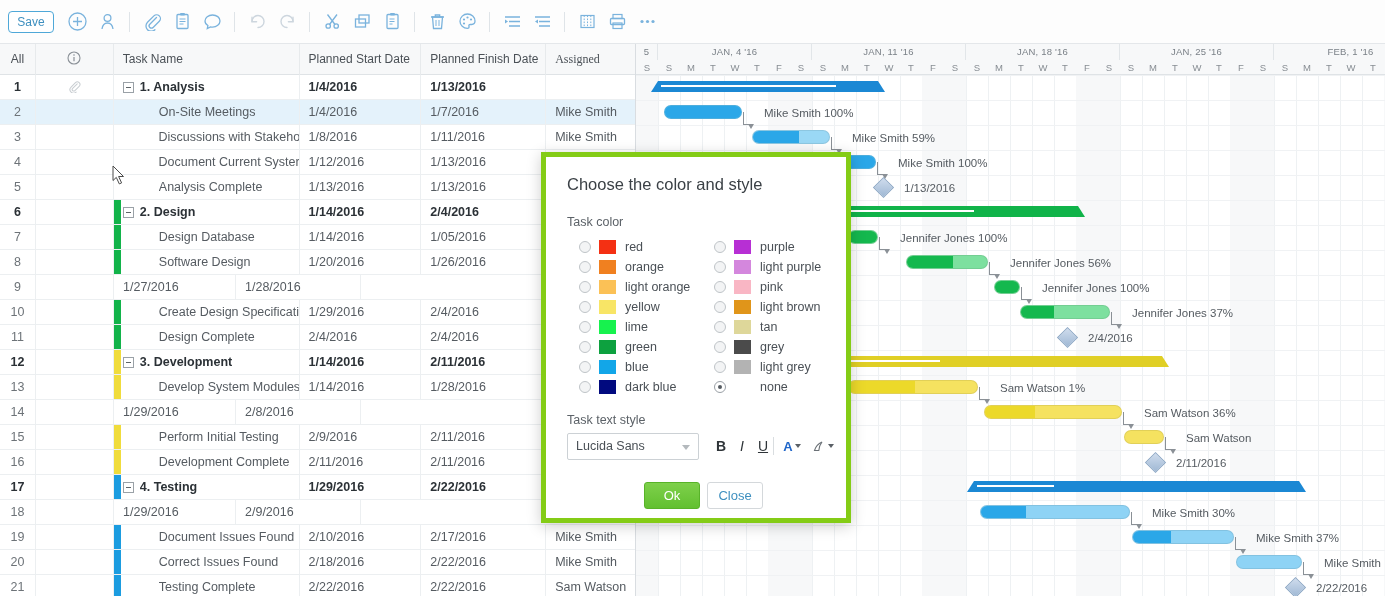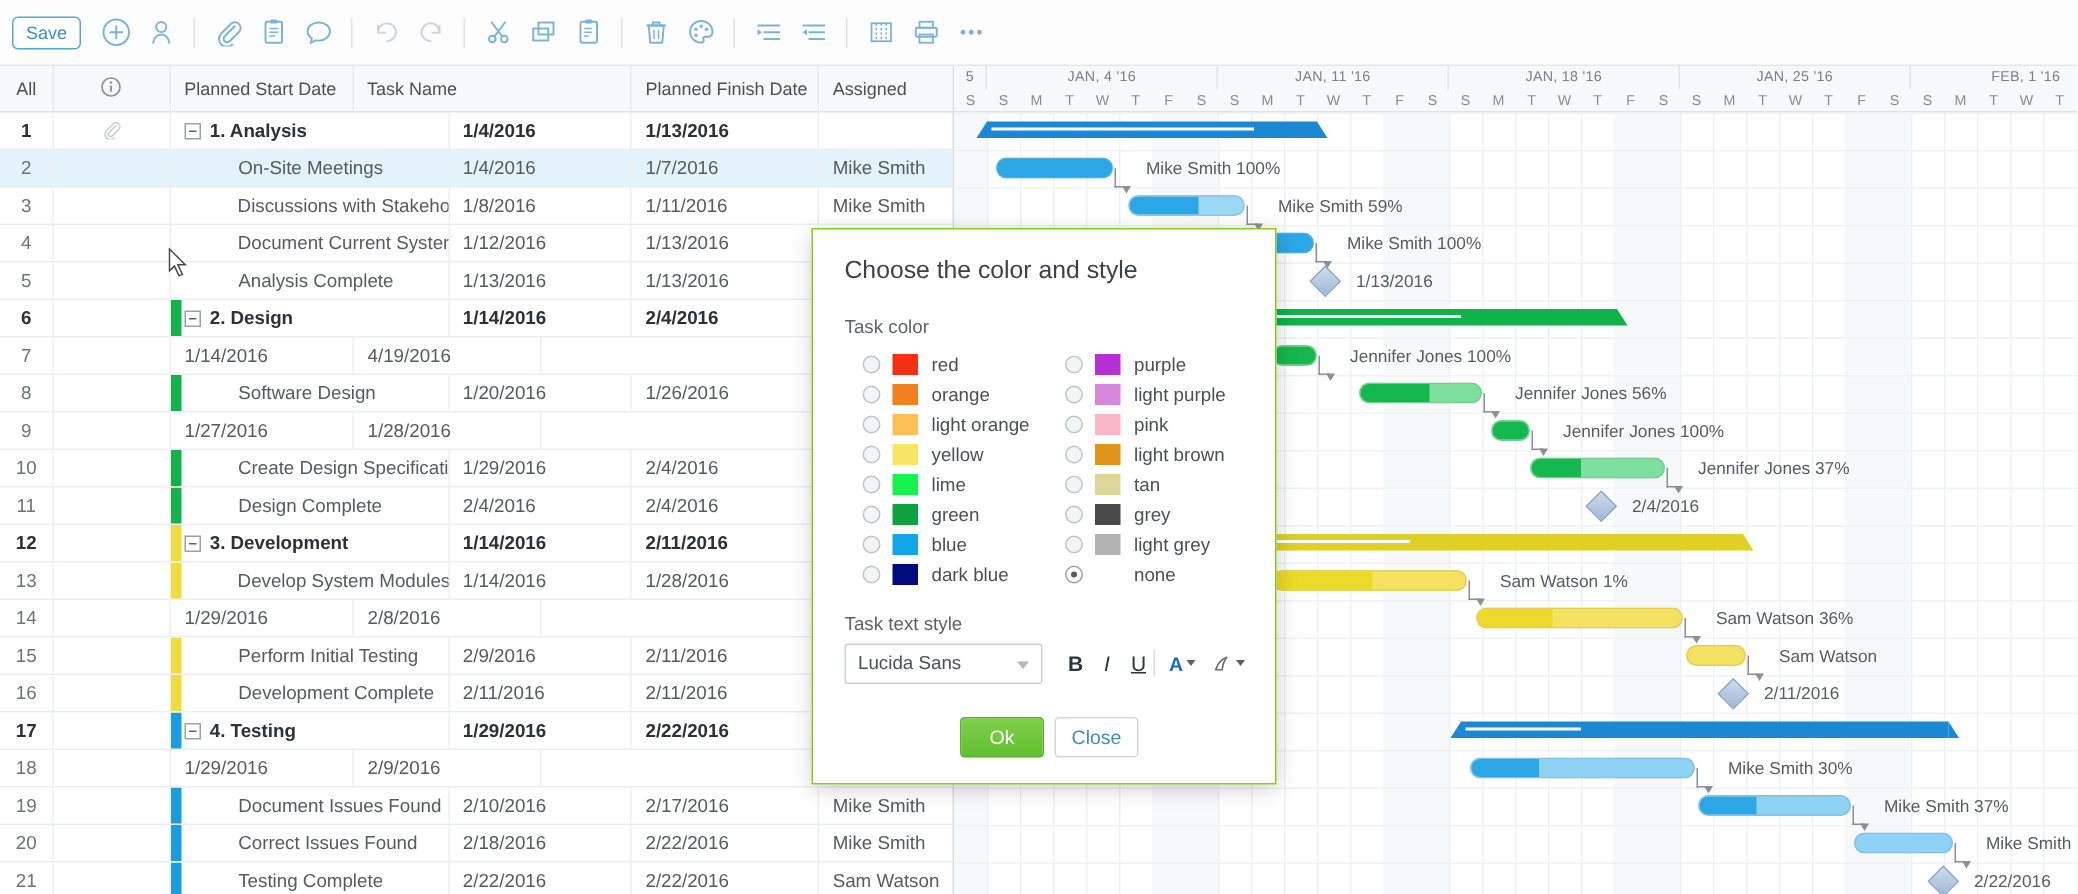--- a/index.html
+++ b/index.html
@@ -56,21 +56,21 @@
     height: 31px; line-height: 31px;
     padding-left: 9px;
     border-right: 1px solid #e7eaec;
     overflow: hidden; white-space: nowrap;
   }
   .gh.c-all   { width: 36px; padding-left: 0; text-align: center; }
   .gh.c-info  { width: 78px; padding-left: 0; text-align: center; }
   .gh.c-task  { width: 186px; }
   .gh.c-start { width: 122px; }
   .gh.c-fin   { width: 125px; }
-  .gh.c-assgn { width: 89px; border-right: none; }
+  .gh.c-assgn { width: 89px; border-right: none; font-family: Liberation Serif, serif; }
 
   .row {
     display: flex; height: 25px; align-items: stretch;
     border-bottom: 1px solid #eceff1;
     font-size: 12.5px; color: #555b61;
     position: relative;
   }
   .row.selected { background: #e4f2fb; }
   .cell {
     height: 24px; line-height: 24px;
@@ -157,21 +157,21 @@
     border-left: 3px solid transparent; border-right: 3px solid transparent;
     border-top: 5px solid #8a9096;
   }
 
   
   .cursor { position: absolute; left: 112px; top: 165px; width: 14px; height: 20px; }
 
   
   .dlg {
     position: absolute; left: 541px; top: 152px; width: 310px; height: 371px;
-    background: #fff; border: 1px solid #84cc16;
+    background: #fff; border: 5px solid #84cc16;
     box-shadow: 0 3px 14px rgba(0,0,0,.20);
     z-index: 50;
   }
   .dlg-title {
     position: absolute; left: 21px; top: 18px;
     font-size: 16.5px; color: #3b4146;
   }
   .dlg-sec {
     position: absolute; font-size: 12.5px; color: #5c6268;
   }
@@ -356,22 +356,22 @@
   <div class="grid">
     <div class="grid-header">
       <div class="gh c-all">All</div>
       <div class="gh c-info">
         <svg width="14" height="14" viewBox="0 0 14 14" style="vertical-align:-2px">
             <circle cx="7" cy="7" r="6" fill="none" stroke="#8a9097" stroke-width="1.1"></circle>
             <path d="M7 6v4.2" stroke="#8a9097" stroke-width="1.2"></path>
             <circle cx="7" cy="4" r=".8" fill="#8a9097"></circle>
           </svg>
       </div>
+      <div class="gh c-task">Task Name</div>
       <div class="gh c-start">Planned Start Date</div>
-      <div class="gh c-task">Task Name</div>
       <div class="gh c-fin">Planned Finish Date</div>
       <div class="gh c-assgn">Assigned</div>
     </div>
     <div id="grid-body">
         <div class="row summary">
           <div class="cell c-all">1</div>
           <div class="cell c-info"><span class="clip-icon"><svg width="13" height="13" viewBox="0 0 19 19" style="vertical-align:-2px">
                 <path d="M13.5 5.5L6.8 12.2a2.3 2.3 0 003.3 3.3l6.2-6.2a3.8 3.8 0 00-5.4-5.4L4.5 10.3a5.2 5.2 0 007.4 7.4" fill="none" stroke="#c9ced2" stroke-width="1.5" stroke-linecap="round"></path>
               </svg></span></div>
           <div class="cell c-task">
@@ -446,22 +446,29 @@
               <span class="task-label">2. Design</span>
             </span>
           </div>
           <div class="cell c-start">1/14/2016</div>
           <div class="cell c-fin">2/4/2016</div>
           <div class="cell c-assgn"></div>
         </div>
         <div class="row">
           <div class="cell c-all">7</div>
           <div class="cell c-info"></div>
+          <div class="cell c-task">
+            <span class="stripe" style="background:#12b34a"></span>
+            <span class="task-inner">
+              <span class="task-indent"></span>
+              <span class="task-label">Design Database</span>
+            </span>
+          </div>
           <div class="cell c-start">1/14/2016</div>
-          <div class="cell c-fin">4/19/2016</div>
+          <div class="cell c-fin">1/05/2016</div>
           <div class="cell c-assgn"></div>
         </div>
         <div class="row">
           <div class="cell c-all">8</div>
           <div class="cell c-info"></div>
           <div class="cell c-task">
             <span class="stripe" style="background:#12b34a"></span>
             <span class="task-inner">
               <span class="task-indent"></span>
               <span class="task-label">Software Design</span>

